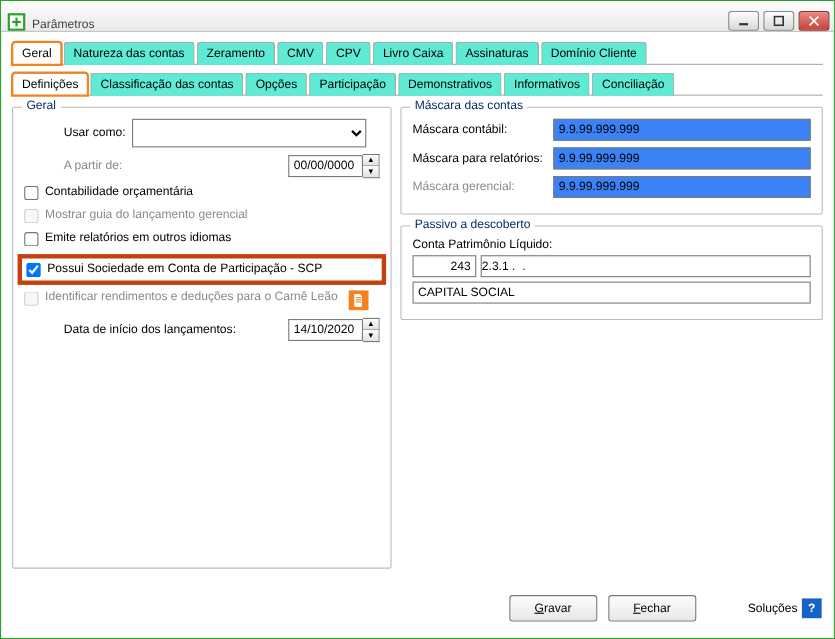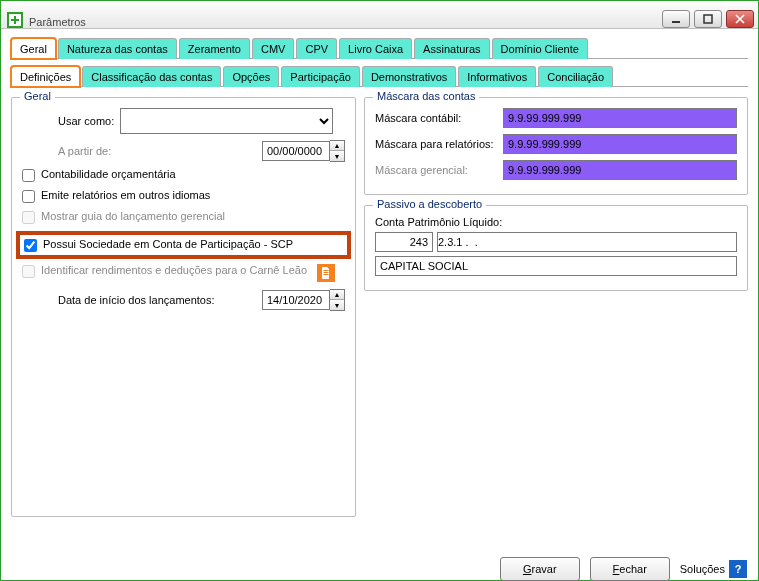--- a/index.html
+++ b/index.html
@@ -97,44 +97,44 @@
     width: 14px; height: 10px; background: linear-gradient(#fdfdfd,#e2e2e2);
     border: none; display:flex; align-items:center; justify-content:center;
     font-size: 7px; line-height: 1;
   }
   .spinner button:first-child { border-bottom: 1px solid #aaa; }
 
   .mask-row { display:flex; align-items:center; margin-bottom:6px; }
   .mask-row .lbl { width: 128px; text-align: left; }
   .mask-row .lbl.grey { color:#8a8a8a; }
   .txt {
-    border: 1px solid #7a7a7a; height: 20px; padding: 2px 4px; background: #8b5cf6;
+    border: 1px solid #7a7a7a; height: 20px; padding: 2px 4px; background: #3b82f6;
     flex: 1;
   }
 
   .passivo .num {
     width: 58px; border: 1px solid #7a7a7a; height: 20px; padding: 2px 4px; text-align: right;
   }
   .passivo .code {
     flex:1; border: 1px solid #7a7a7a; height: 20px; padding: 2px 0; margin-left: 4px;
   }
   .passivo .name {
     width: 100%; border: 1px solid #7a7a7a; height: 20px; padding: 2px 4px; margin-top: 4px;
   }
 
   
   .footer {
-    position: absolute; bottom: 0; right: 12px; display: flex; gap: 10px; align-items: center;
+    position: absolute; bottom: 16px; right: 12px; display: flex; gap: 10px; align-items: center;
   }
   .btn {
     min-width: 80px; height: 24px; border: 1px solid #7a7a7a; background: linear-gradient(#fdfdfd,#e7e7e7);
     border-radius: 3px; padding: 0 12px;
   }
   .help {
-    display: flex; align-items: center; gap: 4px;
+    display: flex; align-items: center; gap: 4px; margin-left: 37px;
   }
   .help-icon {
     width: 18px; height: 18px; background: #1663c7; color:#fff;
     display:flex; align-items:center; justify-content:center; font-weight:bold;
   }
 
   .group.geral { height: 420px; }
   .group.mascara { }
   .group.passivo { padding-bottom: 14px; }
 
@@ -210,28 +210,28 @@
               <button>▼</button>
             </span>
           </span>
         </div>
 
         <div class="check-row">
           <input type="checkbox" style="">
           <label>Contabilidade orçamentária</label>
         </div>
 
+        <div class="check-row disabled">
+          <input type="checkbox" disabled="" style="">
+          <label>Mostrar guia do lançamento gerencial</label>
+        </div>
+
         <div class="check-row">
           <input type="checkbox" style="">
           <label>Emite relatórios em outros idiomas</label>
-        </div>
-
-        <div class="check-row disabled">
-          <input type="checkbox" disabled="" style="">
-          <label>Mostrar guia do lançamento gerencial</label>
         </div>
 
         <div class="check-row hl">
           <input type="checkbox" checked="" style="">
           <label>Possui Sociedade em Conta de Participação - SCP</label>
         </div>
 
         <div class="check-row disabled">
           <input type="checkbox" disabled="" style="">
           <label>Identificar rendimentos e deduções para o Carnê Leão</label>

